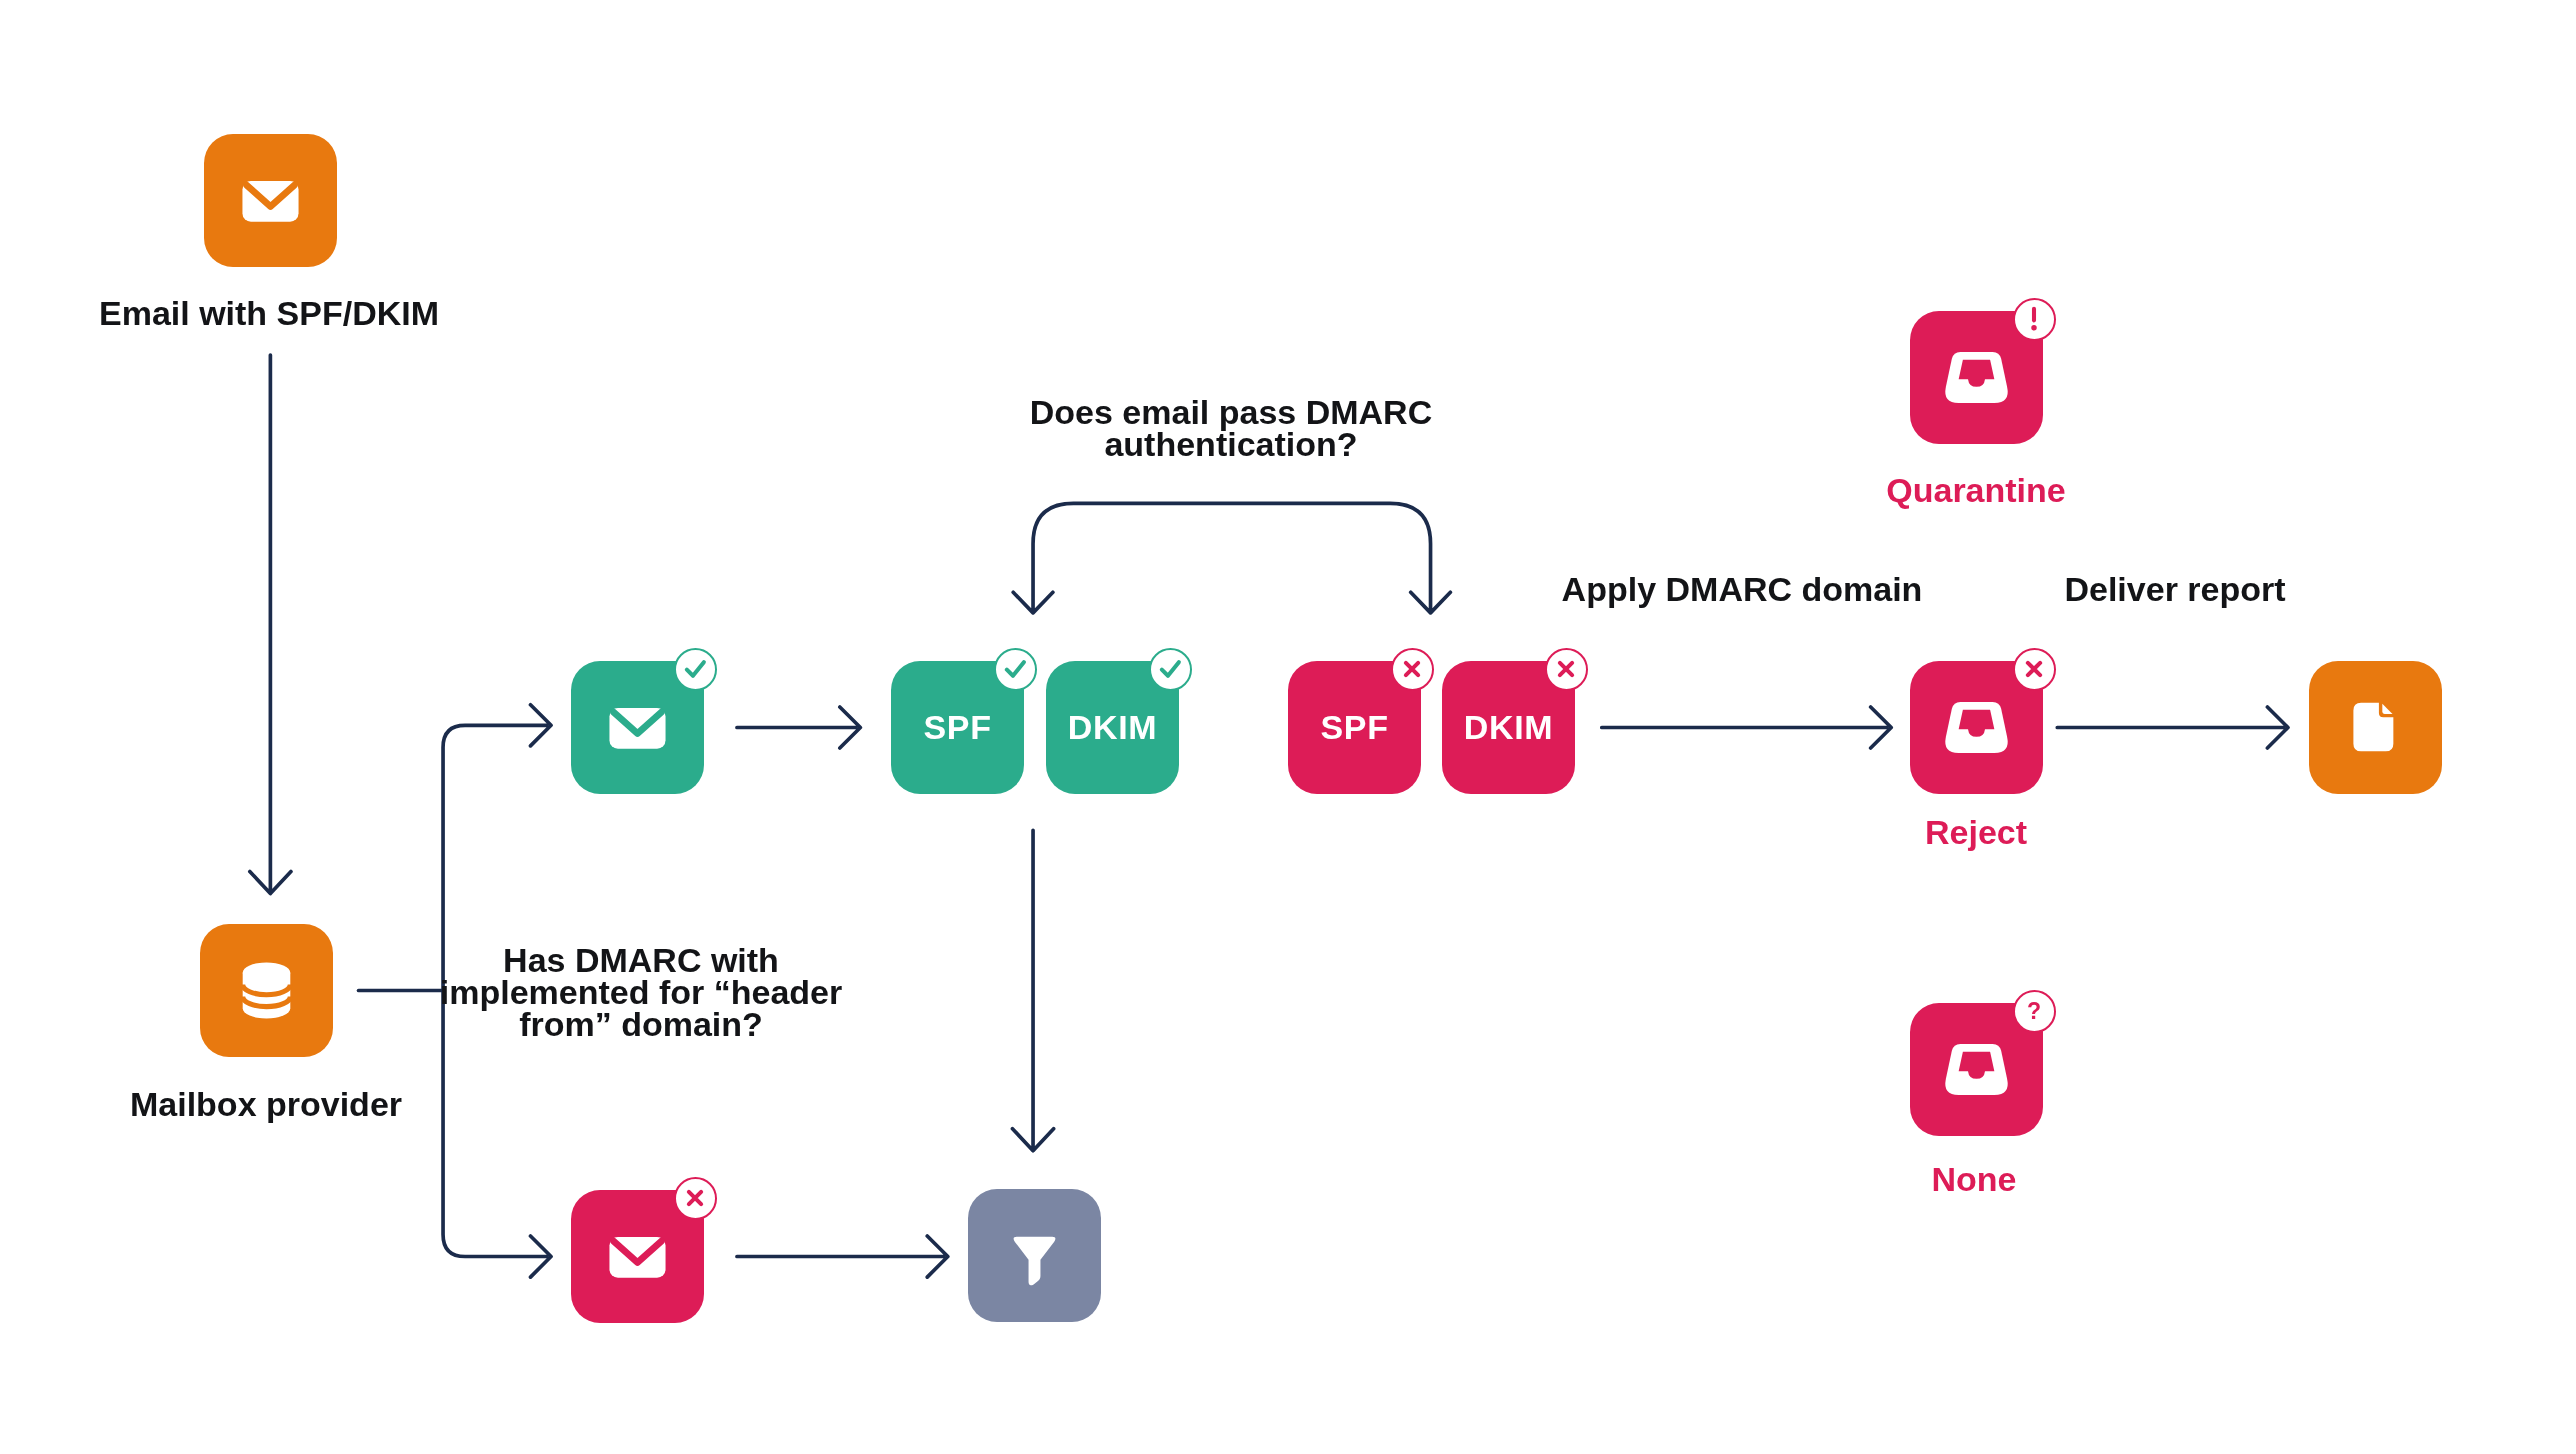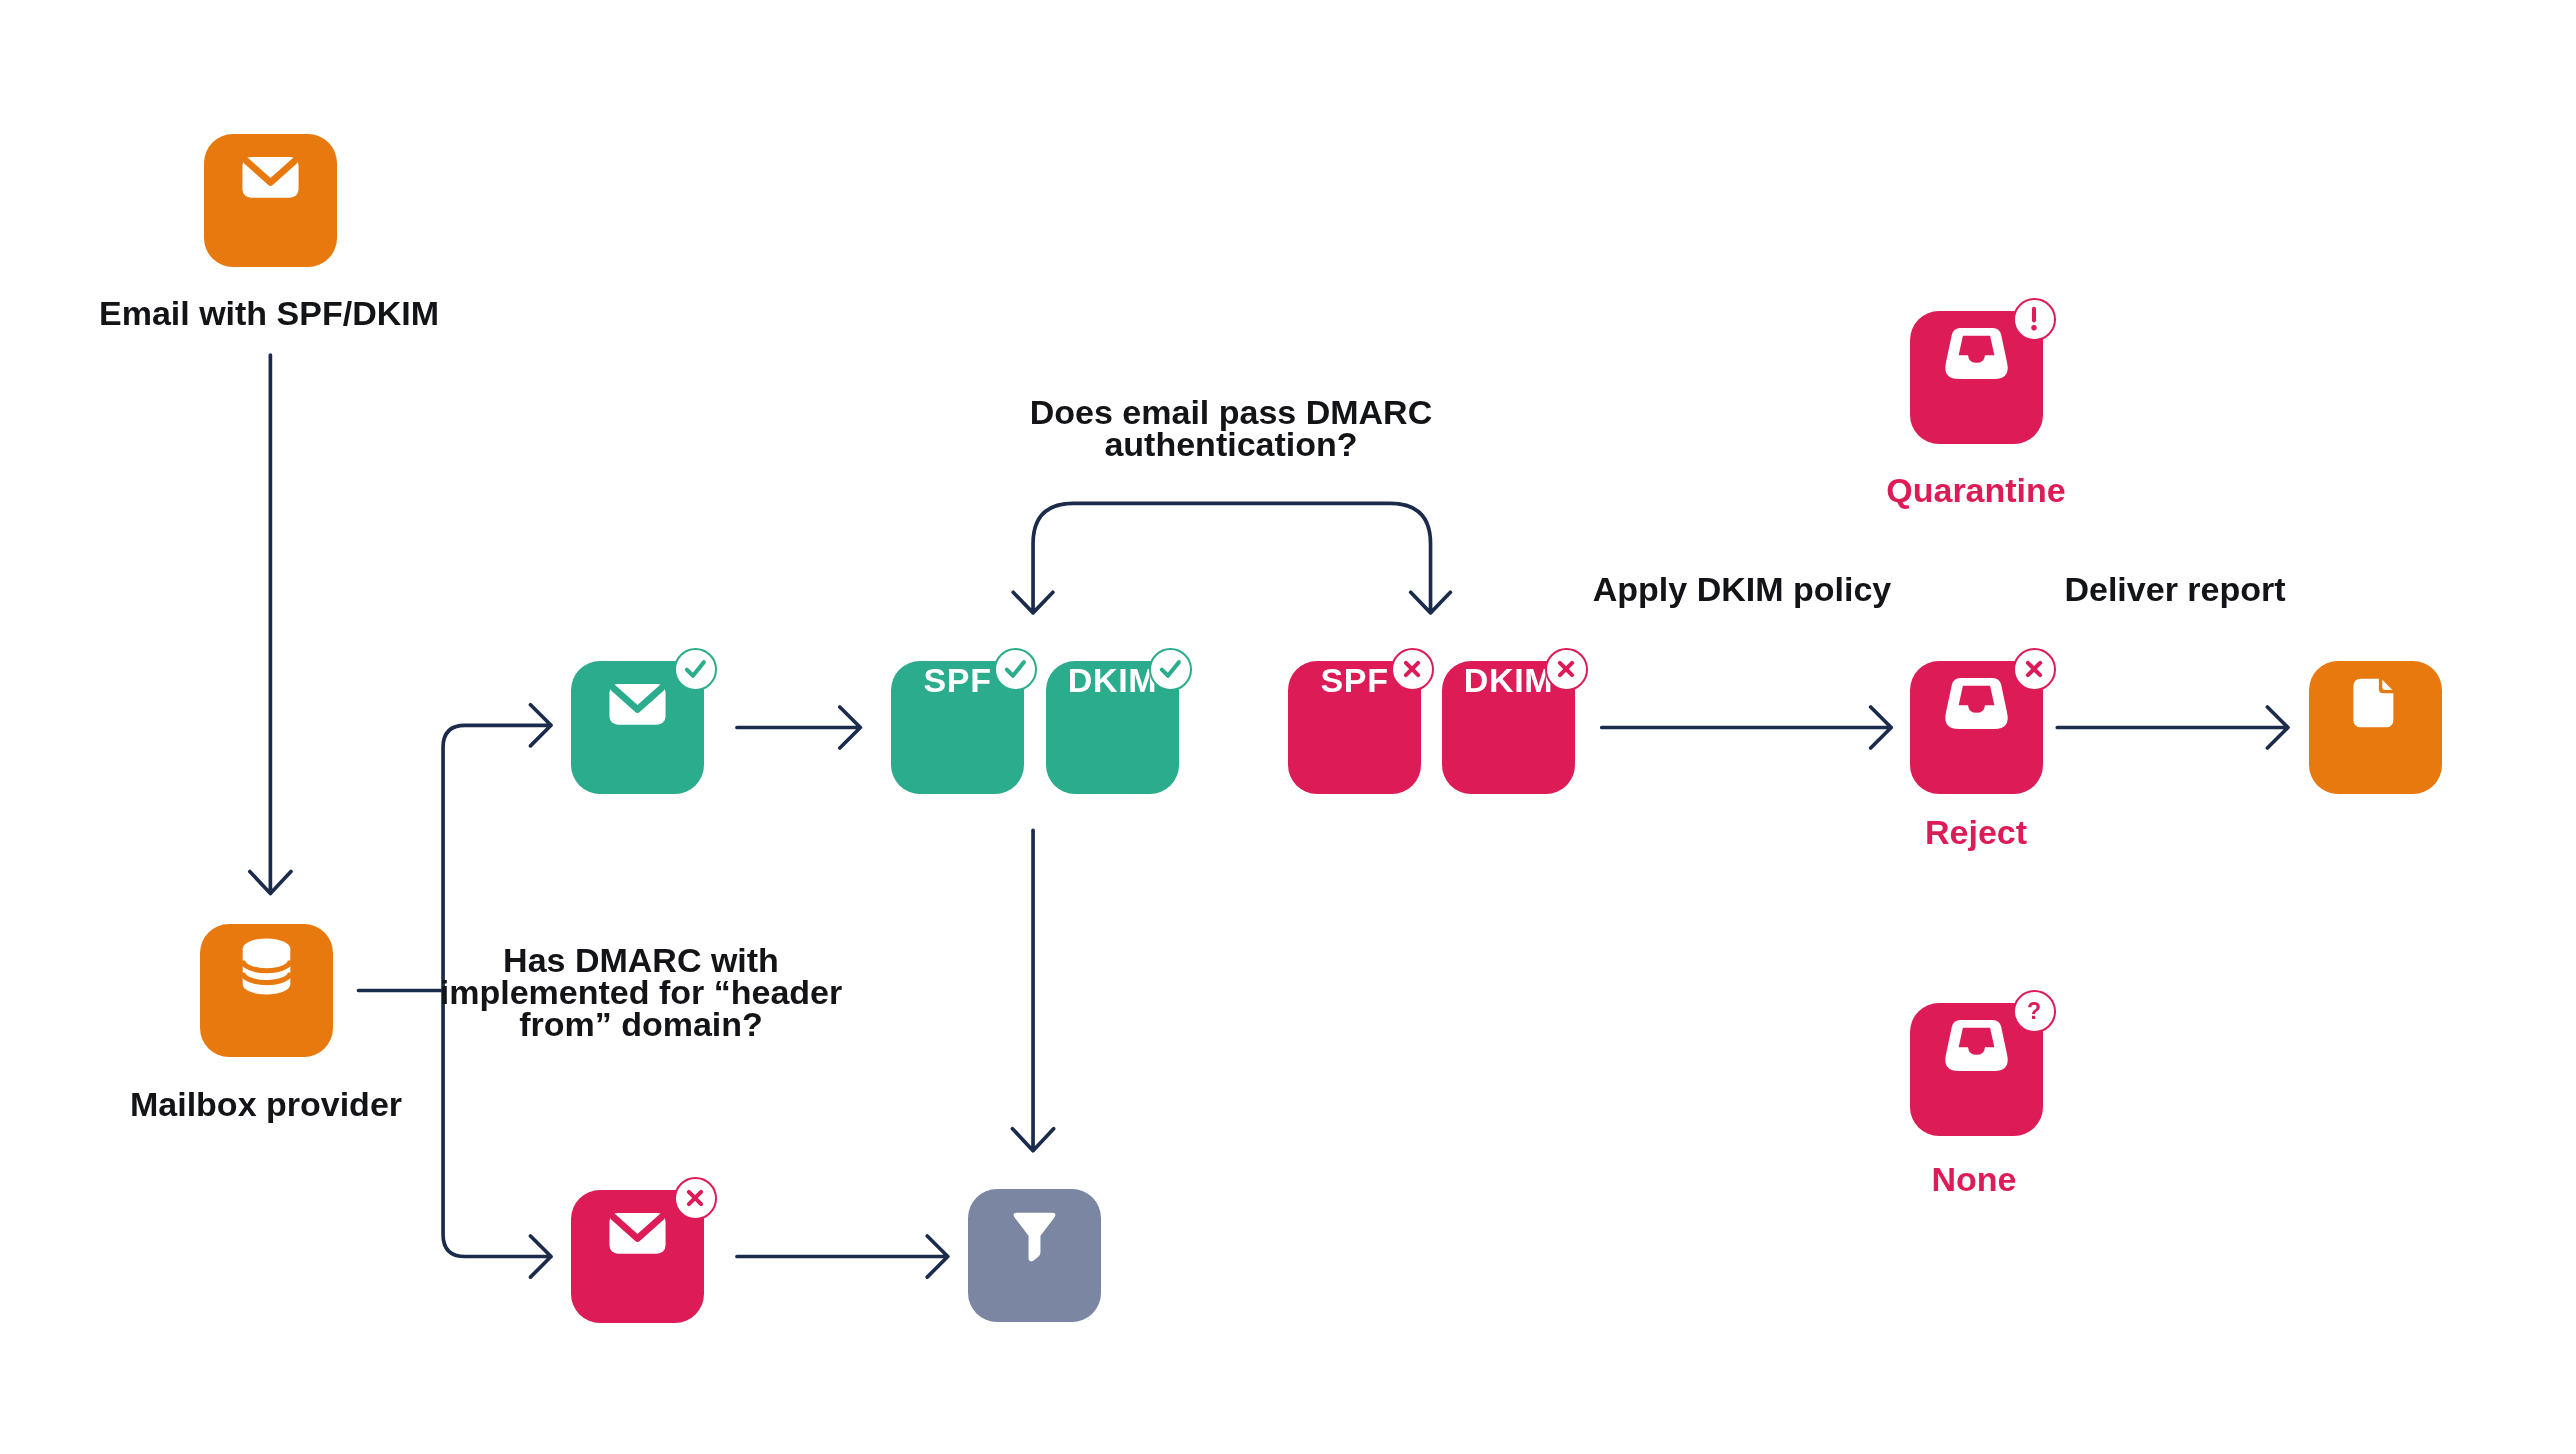--- a/index.html
+++ b/index.html
@@ -3,21 +3,21 @@
 <meta charset="utf-8">
 <style>
   html,body{margin:0;padding:0;background:#fff;}
   #stage{
     position:relative;width:2576px;height:1455px;background:var(--bg,#fff);
     font-family:"Liberation Sans",sans-serif;overflow:hidden;
   }
   
   .node{
     position:absolute;width:133px;height:133px;border-radius:29px;
-    display:flex;justify-content:center;
+    display:flex;align-items:center;justify-content:center;
   }
   .node.orange{background:var(--orange);color:var(--orange);}
   .node.green {background:var(--green); color:var(--green);}
   .node.pink  {background:var(--pink);  color:var(--pink);}
   .node.slate {background:var(--slate); color:var(--slate);}
   .node .glyph{width:85px;height:85px;display:block;}
   .node .boxword{
     color:#fff;font-size:34px;font-weight:700;letter-spacing:0.7px;
   }
   
@@ -130,21 +130,21 @@
 
   <div class="node pink" style="left:1442px;top:661px;">
     <span class="boxword">DKIM</span>
     <div class="badge">
       <svg viewBox="0 0 50 50">
         <path d="M16,16 L34,34 M34,16 L16,34" stroke="currentColor" stroke-width="6" fill="none" stroke-linecap="round"></path>
       </svg>
     </div>
   </div>
 
-  <div class="lbl" style="left:1742px;top:573px;">Apply DKIM policy</div>
+  <div class="lbl" style="left:1742px;top:573px;">Apply DMARC domain</div>
   <div class="lbl" style="left:2175px;top:573px;text-align:center;">Deliver report</div>
 
   <div class="node pink" style="left:1910px;top:311px;">
     <svg class="glyph" viewBox="0 0 100 100">
       <path d="M31,20 h38 q8,0 10,8 l7,33 q4,19 -15,19 h-42 q-19,0 -15,-19 l7,-33 q2,-8 10,-8 z" fill="#fff"></path>
       <path d="M34,29 L66,29 L71,52 L60,52 Q59,61 50,61 Q41,61 40,52 L29,52 Z" fill="currentColor"></path>
     </svg>
     <div class="badge">
       <svg viewBox="0 0 50 50">
         <path d="M25,10 L25,27" stroke="currentColor" stroke-width="6" fill="none" stroke-linecap="round"></path>

